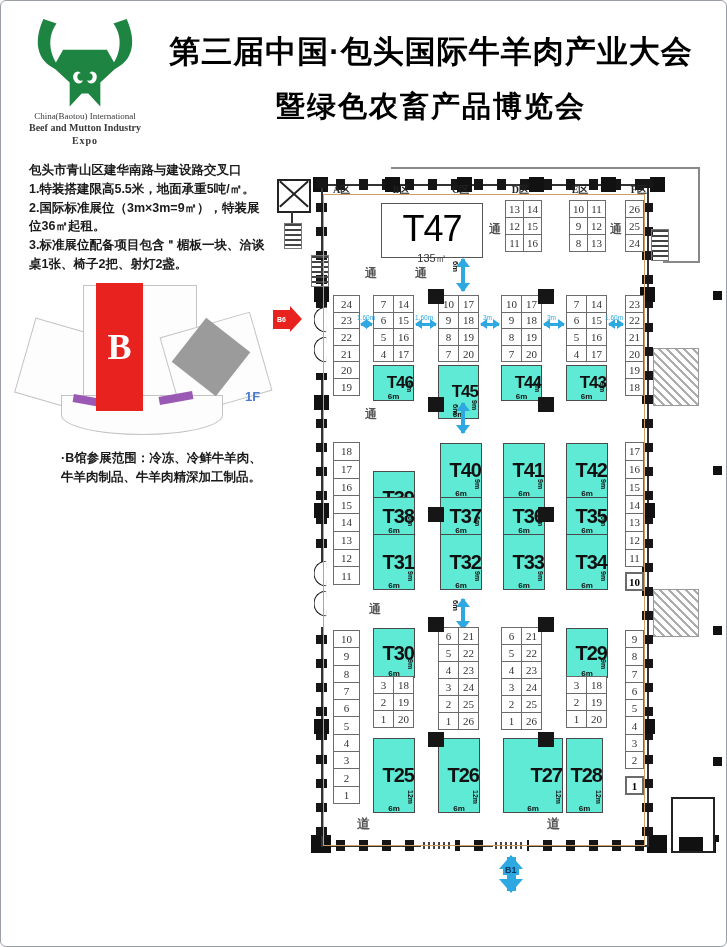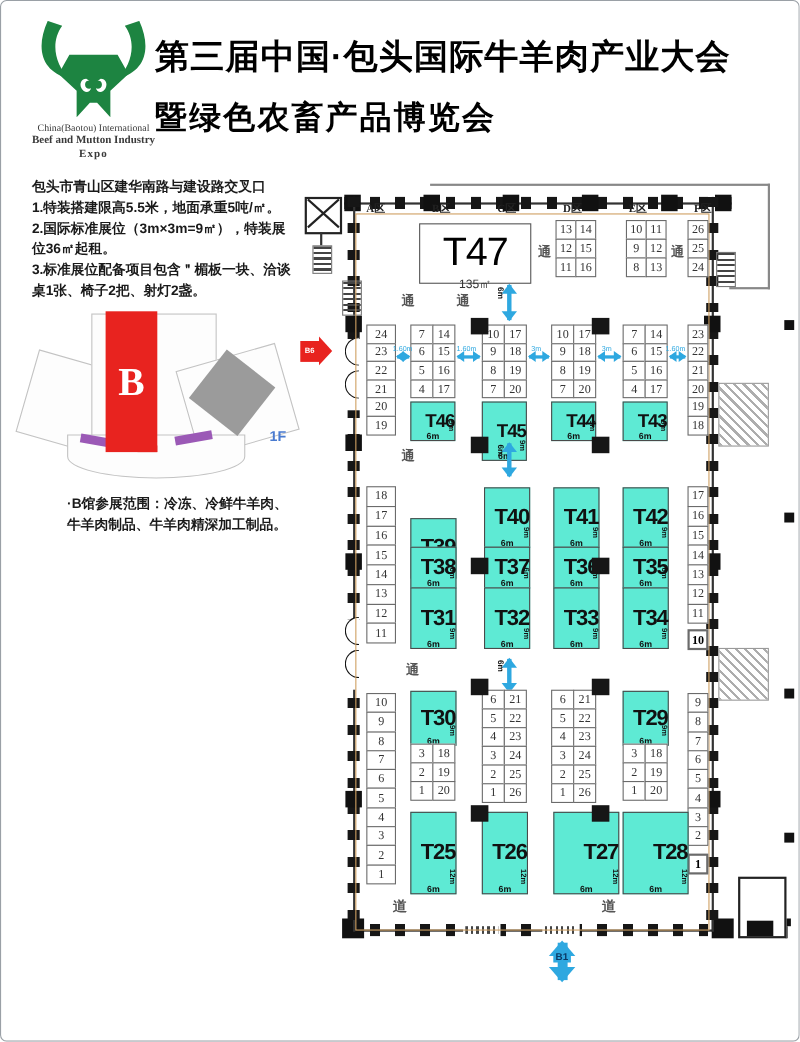--- a/index.html
+++ b/index.html
@@ -4,21 +4,21 @@
 <style>
   html,body{margin:0;padding:0;background:#fff;}
   .page{position:relative;width:727px;height:947px;background:#fff;border:1px solid #9aa0a6;border-radius:6px;box-sizing:border-box;overflow:hidden;font-family:"Liberation Sans",sans-serif;}
   
   .logo{position:absolute;left:14px;top:18px;width:140px;text-align:center;}
   .logo svg{display:block;margin:0 auto;}
   .logo-text{font-family:"Liberation Serif",serif;color:#3a3a3a;line-height:1.25;}
   .lt1{font-size:9px;font-weight:400;}
   .lt2{font-size:10px;font-weight:700;}
   .lt3{font-size:10px;font-weight:700;letter-spacing:1px;}
-  .title{position:absolute;left:140px;top:30px;width:580px;color:#000;}
+  .title{position:absolute;left:140px;top:30px;width:580px;text-align:center;color:#000;}
   .title-l1{font-size:31px;font-weight:900;letter-spacing:1px;}
   .title-l2{font-size:29px;font-weight:900;margin-top:14px;letter-spacing:2px;}
   
   .info{position:absolute;left:28px;top:160px;width:238px;font-size:12.5px;font-weight:700;color:#1a1a1a;line-height:1.5;}
   .scope{position:absolute;left:60px;top:448px;width:205px;font-size:12.5px;font-weight:700;color:#1a1a1a;line-height:1.55;}
   
   .ovmap{position:absolute;left:20px;top:276px;width:245px;height:168px;}
   .wing{position:absolute;border:1px solid #c3c3c3;background:#fdfdfd;}
   .hallB{position:absolute;left:75px;top:6px;width:47px;height:128px;background:#e8231f;display:flex;align-items:center;justify-content:center;z-index:3;}
   .hallB span{color:#fff;font-family:"Liberation Serif",serif;font-weight:700;font-size:36px;}
@@ -539,21 +539,21 @@
     <div class="booth" style="left:165px;top:587px;width:42px;height:75px;">
       <div class="bname">T26</div>
       <div class="dim-w">6m</div>
       <div class="dim-d">12m</div>
     </div>
     <div class="booth" style="left:230px;top:587px;width:60px;height:75px;">
       <div class="bname">T27</div>
       <div class="dim-w">6m</div>
       <div class="dim-d">12m</div>
     </div>
-    <div class="booth" style="left:293px;top:587px;width:60px;height:75px;">
+    <div class="booth" style="left:293px;top:587px;width:37px;height:75px;">
       <div class="bname">T28</div>
       <div class="dim-w">6m</div>
       <div class="dim-d">12m</div>
     </div>
 
     <div class="pillar" style="left:155px;top:138px;"></div>
     <div class="pillar" style="left:265px;top:138px;"></div>
     <div class="pillar" style="left:155px;top:246px;"></div>
     <div class="pillar" style="left:265px;top:246px;"></div>
     <div class="pillar" style="left:155px;top:356px;"></div>

